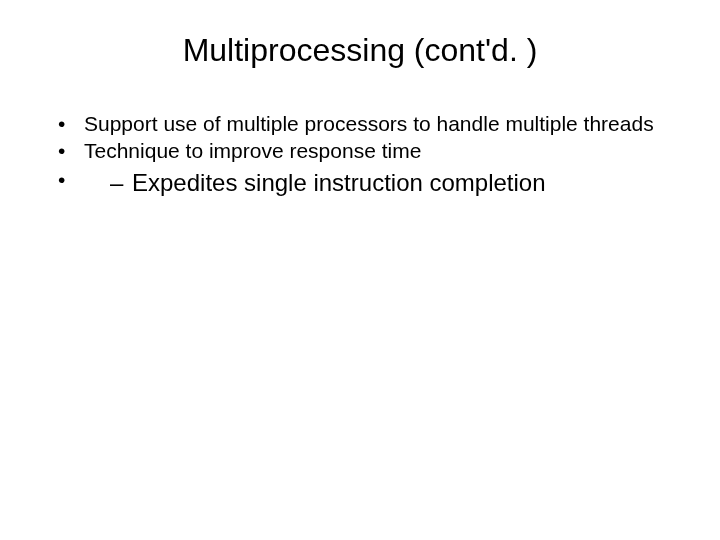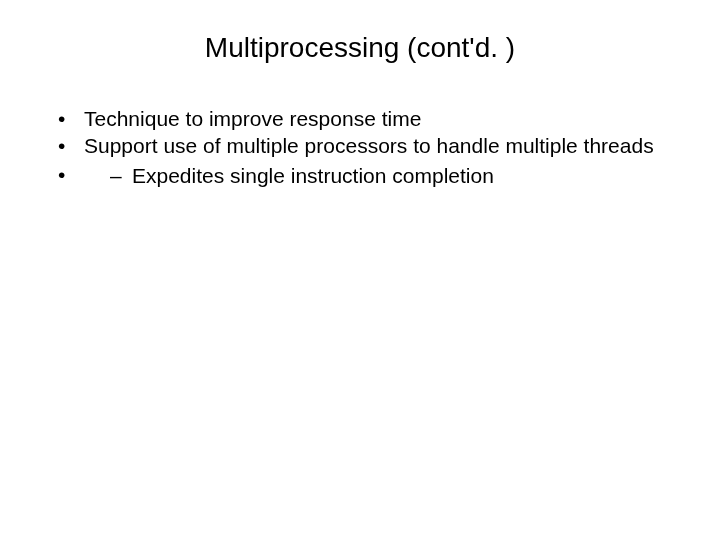--- a/index.html
+++ b/index.html
@@ -14,21 +14,21 @@
       font-family: Arial, Helvetica, sans-serif;
       color: #000000;
       position: relative;
     }
     .slide {
       width: 100%;
       height: 100%;
       padding: 28px 40px;
     }
     .title {
-      font-size: 28px;
+      font-size: 32px;
       font-weight: normal;
       text-align: center;
       margin-bottom: 42px;
       margin-top: 4px;
     }
     .bullet-list {
       list-style: none;
       padding-left: 18px;
     }
     .bullet-item {
@@ -43,42 +43,42 @@
       position: absolute;
       left: 0;
       font-size: 21px;
     }
     .sub-bullet-list {
       list-style: none;
       padding-left: 26px;
       margin-top: 2px;
     }
     .sub-bullet-item {
-      font-size: 21px;
+      font-size: 24px;
       line-height: 1.3;
       position: relative;
       padding-left: 22px;
     }
     .sub-bullet-item::before {
       content: "–";
       position: absolute;
       left: 0;
     }
   </style>
 </head>
 <body>
 
 <div class="slide">
   <h1 class="title">Multiprocessing (cont'd. )</h1>
   <ul class="bullet-list">
     <li class="bullet-item">
-      <span>Technique to improve response time</span>
+      <span>Support use of multiple processors to handle multiple threads</span>
     </li>
     <li class="bullet-item">
-      <span>Support use of multiple processors to handle multiple threads</span>
+      <span>Technique to improve response time</span>
     </li>
     <li class="bullet-item">
       <ul class="sub-bullet-list">
         <li class="sub-bullet-item">
           <span>Expedites single instruction completion</span>
         </li>
       </ul>
     </li>
   </ul>
 </div>

